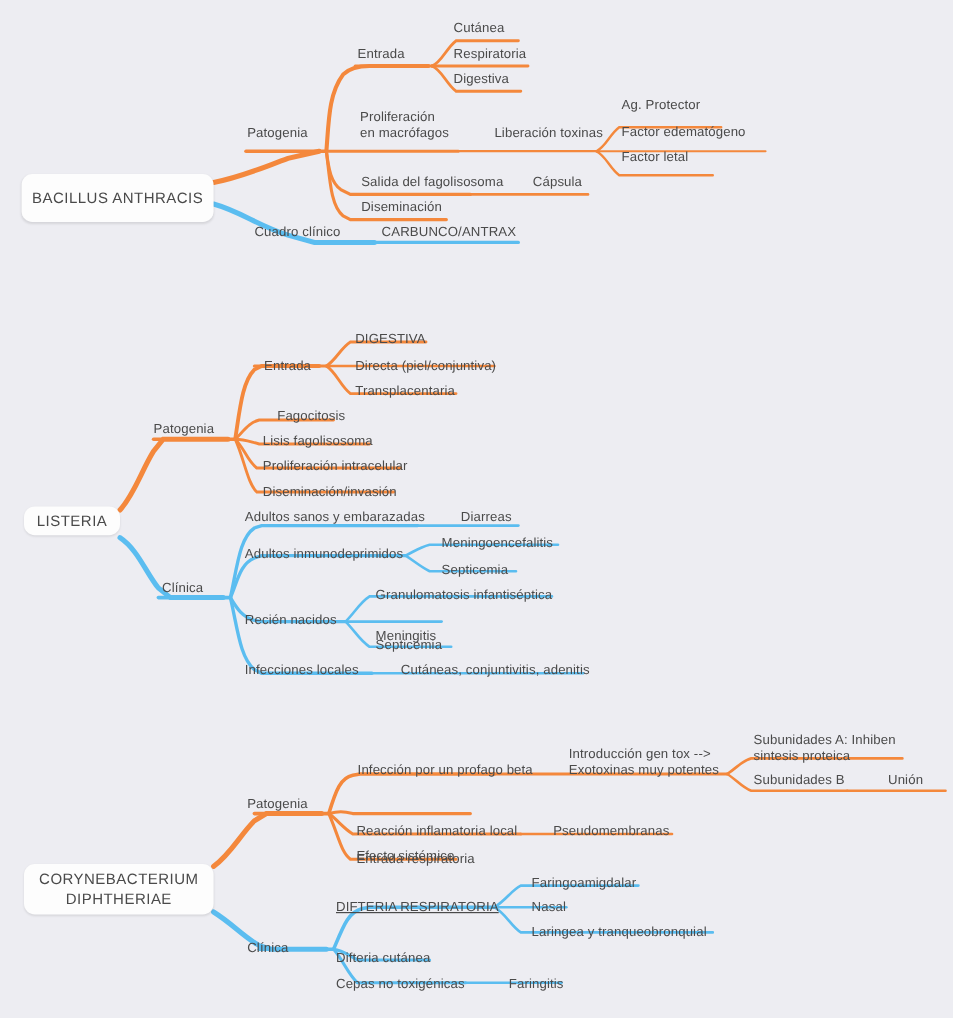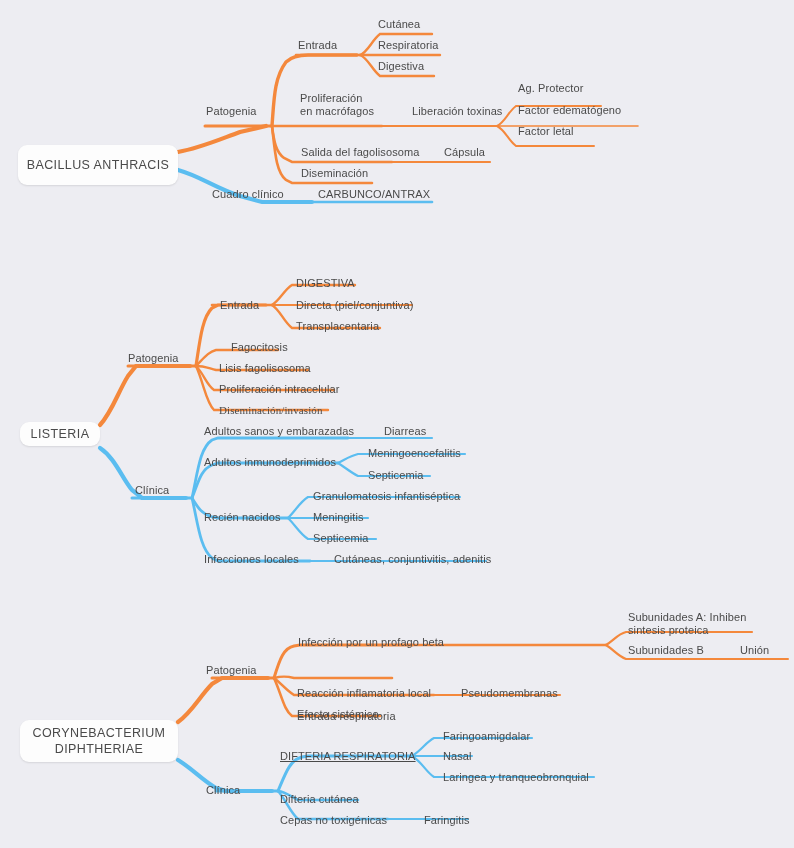--- a/index.html
+++ b/index.html
@@ -209,43 +209,47 @@
 
   <div class="node-label" style="left:220px; top:299px;">Entrada</div>
 
   <div class="node-label" style="left:296px; top:277px;">DIGESTIVA</div>
   <div class="node-label" style="left:296px; top:299px;">Directa (piel/conjuntiva)</div>
   <div class="node-label" style="left:296px; top:320px;">Transplacentaria</div>
 
   <div class="node-label" style="left:203px; top:341px;padding-left:28px;">Fagocitosis</div>
   <div class="node-label" style="left:219px; top:362px;">Lisis fagolisosoma</div>
   <div class="node-label" style="left:219px; top:383px;">Proliferación intracelular</div>
-  <div class="node-label" style="left:219px; top:404px;font-family:Liberation Serif, serif;">Diseminación/invasión</div>
+  <div class="node-label" style="left:219px; top:404px;">Diseminación/invasión</div>
 
   <div class="node-label" style="left:135px; top:484px;">Clínica</div>
 
   <div class="node-label" style="left:204px; top:425px;">Adultos sanos y embarazadas</div>
   <div class="node-label" style="left:384px; top:425px;">Diarreas</div>
 
   <div class="node-label" style="left:204px; top:456px;">Adultos inmunodeprimidos</div>
   <div class="node-label" style="left:368px; top:447px;">Meningoencefalitis</div>
   <div class="node-label" style="left:368px; top:469px;">Septicemia</div>
 
   <div class="node-label" style="left:204px; top:511px;">Recién nacidos</div>
   <div class="node-label" style="left:313px; top:490px;">Granulomatosis infantiséptica</div>
-  <div class="node-label" style="left:313px; top:511px;">Meningitis</div>
+  <div class="node-label" style="left:313px; top:524px;">Meningitis</div>
   <div class="node-label" style="left:313px; top:532px;">Septicemia</div>
 
   <div class="node-label" style="left:204px; top:553px;">Infecciones locales</div>
   <div class="node-label" style="left:334px; top:553px;">Cutáneas, conjuntivitis, adenitis</div>
 
   <div class="node-label" style="left:206px; top:664px;">Patogenia</div>
 
   <div class="node-label" style="left:298px; top:636px;">Infección por un profago beta</div>
 
+  <div class="node-label two-line" style="left:474px; top:623px;">
+    <span>Introducción gen tox --&gt;</span><br>
+    <span>Exotoxinas muy potentes</span>
+  </div>
 
   <div class="node-label two-line" style="left:628px; top:611px;">
     <span>Subunidades A: Inhiben</span><br>
     <span>sintesis proteica</span>
   </div>
 
   <div class="node-label" style="left:628px; top:644px;">Subunidades B</div>
   <div class="node-label" style="left:740px; top:644px;">Unión</div>
 
   <div class="node-label" style="left:297px; top:666px;margin-top:44px;">Entrada respiratoria</div>

